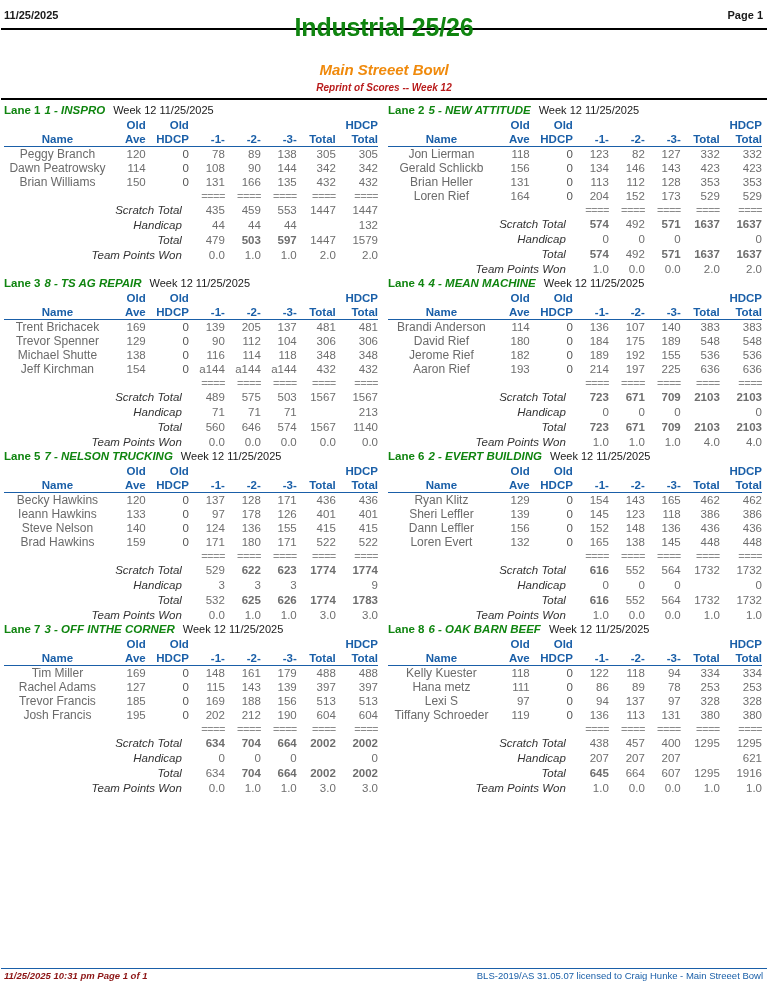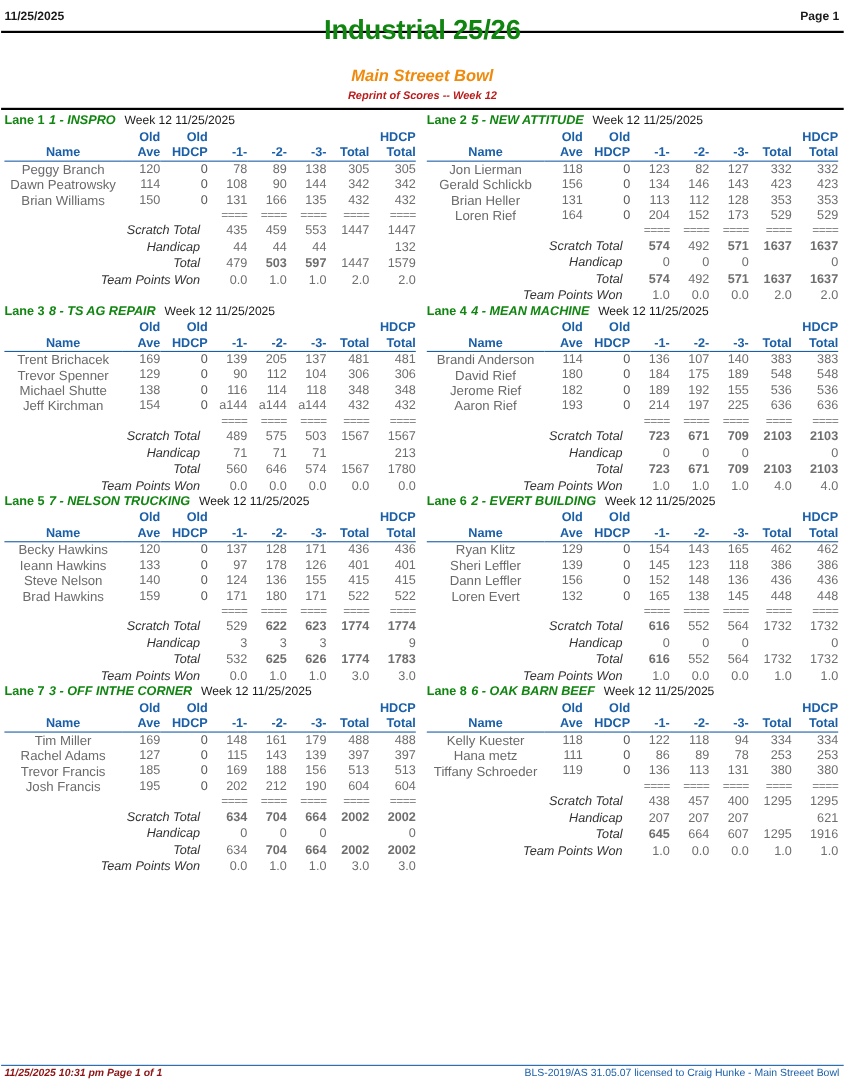--- a/index.html
+++ b/index.html
@@ -565,21 +565,21 @@
             <td class="">71</td>
             <td class=""></td>
             <td class="">213</td>
           </tr>
           <tr class="sumrow">
             <td class="lbl" colspan="3">Total</td>
             <td class="">560</td>
             <td class="">646</td>
             <td class="">574</td>
             <td class="">1567</td>
-            <td class="">1780</td>
+            <td class="">1140</td>
           </tr>
           <tr class="sumrow">
             <td class="lbl" colspan="3">Team Points Won</td>
             <td class="">0.0</td>
             <td class="">0.0</td>
             <td class="">0.0</td>
             <td class="">0.0</td>
             <td class="">0.0</td>
           </tr>
         </tbody>
@@ -1119,20 +1119,30 @@
             <td class="nm">Hana metz</td>
             <td>111</td>
             <td class="hd">0</td>
             <td>86</td>
             <td>89</td>
             <td>78</td>
             <td>253</td>
             <td>253</td>
           </tr>
           <tr class="player">
+            <td class="nm">Lexi S</td>
+            <td>97</td>
+            <td class="hd">0</td>
+            <td>94</td>
+            <td>137</td>
+            <td>97</td>
+            <td>328</td>
+            <td>328</td>
+          </tr>
+          <tr class="player">
             <td class="nm">Tiffany Schroeder</td>
             <td>119</td>
             <td class="hd">0</td>
             <td>136</td>
             <td>113</td>
             <td>131</td>
             <td>380</td>
             <td>380</td>
           </tr>
           <tr class="dashrow">

